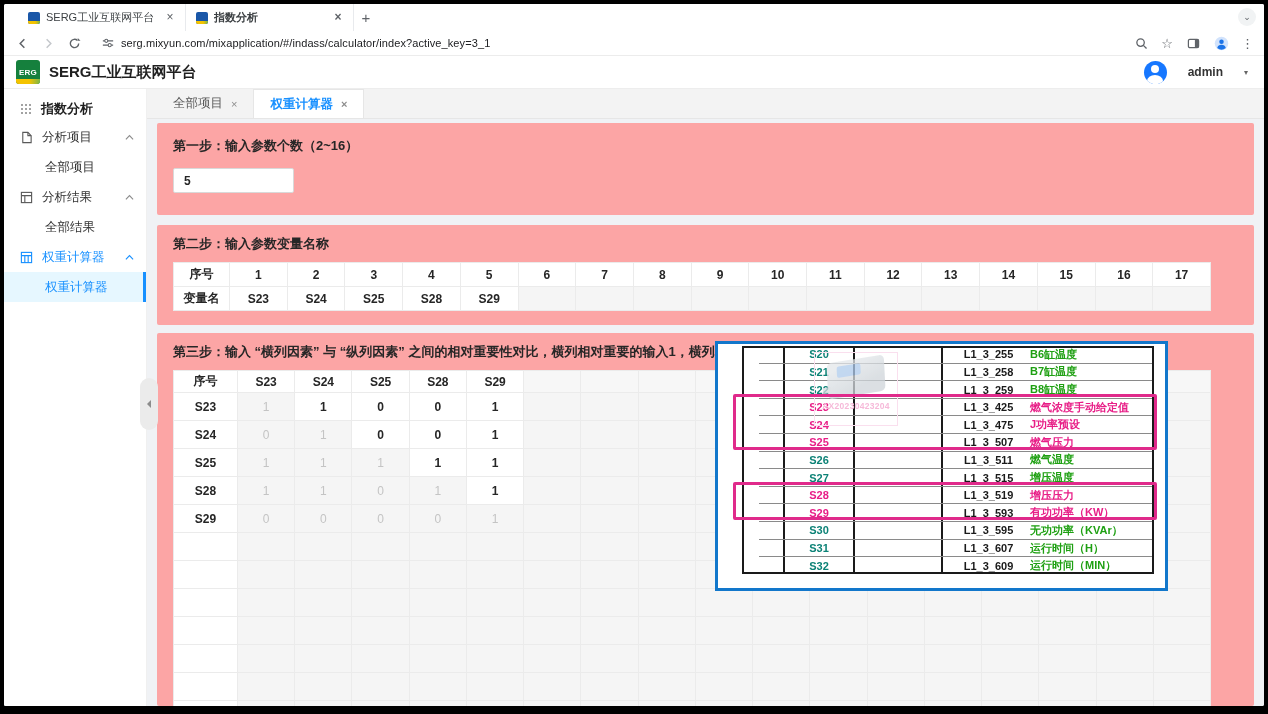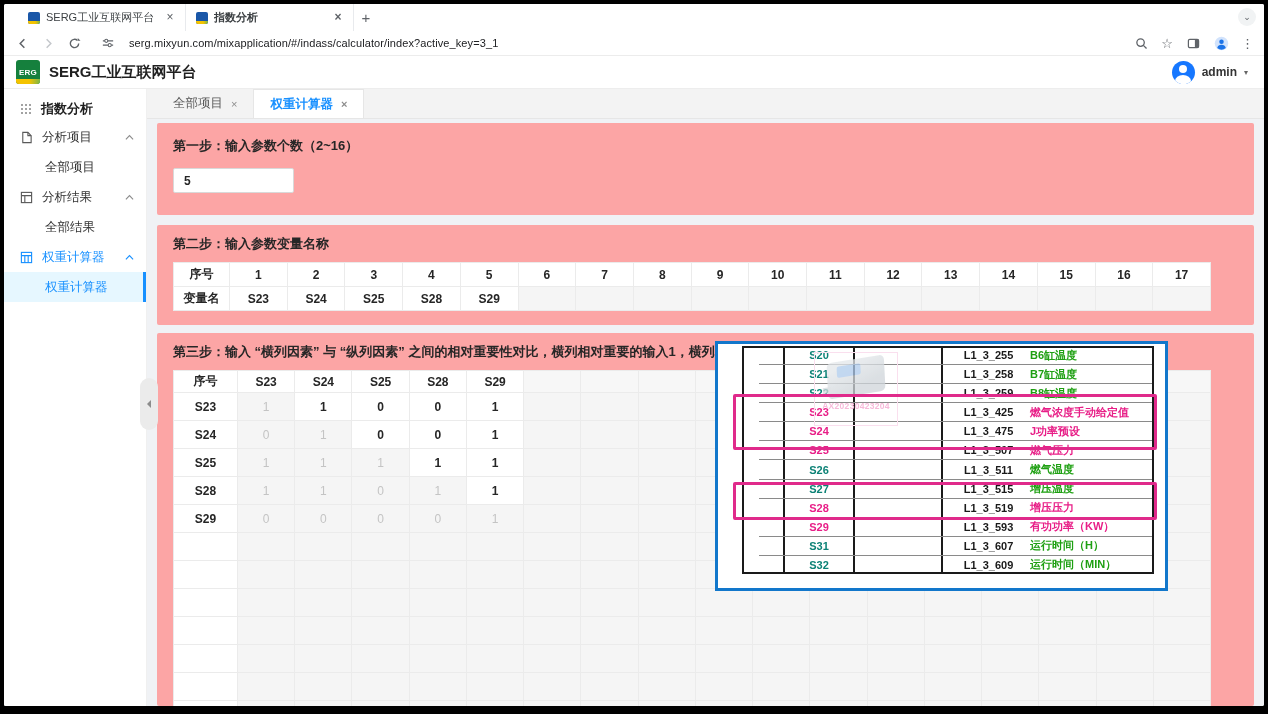--- a/index.html
+++ b/index.html
@@ -12,33 +12,33 @@
   .btab { display:flex; align-items:center; gap:6px; width:168px; padding:0 8px 0 10px; font-size:11px; color:#3c4043; border-right:1px solid #e8eaed; position:relative; cursor:pointer; }
   .btab.active { background:#fff; font-weight:bold; border-right:1px solid #e8eaed; }
   .btab .ttl { flex:1; white-space:nowrap; overflow:hidden; text-overflow:ellipsis; }
   .btab .tclose { color:#5f6368; font-size:12px; width:14px; height:14px; line-height:13px; text-align:center; border-radius:50%; }
   .favicon { width:12px; height:12px; background:#1a57a8; border-radius:2px; position:relative; flex:none; }
   .favicon:after { content:""; position:absolute; left:0; bottom:0; width:100%; height:3px; background:linear-gradient(90deg,#f4c300 60%,#7ab648); border-radius:0 0 2px 2px; }
   .newtab { width:24px; display:flex; align-items:center; justify-content:center; color:#5f6368; font-size:15px; cursor:pointer; }
   .tabsearch { position:absolute; right:8px; top:4px; width:18px; height:18px; border-radius:50%; background:#f1f3f4; color:#5f6368; font-size:9px; display:flex; align-items:center; justify-content:center; cursor:pointer; }
   .addressbar { height:25px; display:flex; align-items:center; gap:10px; padding:0 10px; background:#fff; border-bottom:1px solid #ececec; }
   .navic { width:16px; height:16px; display:flex; align-items:center; justify-content:center; cursor:pointer; }
-  .urlpill { flex:1; height:19px; display:flex; align-items:center; gap:15px; padding:0 10px; border-radius:10px; background:#fff; }
+  .urlpill { flex:1; height:19px; display:flex; align-items:center; gap:7px; padding:0 10px; border-radius:10px; background:#fff; }
   .urltxt { font-size:11px; color:#202124; letter-spacing:.1px; }
   .abar-right { display:flex; align-items:center; gap:12px; }
   .star { color:#5f6368; font-size:13px; }
   .dots { color:#5f6368; font-size:13px; letter-spacing:0; }
 
   
   .appheader { height:33px; display:flex; align-items:center; padding:0 16px 0 12px; border-bottom:1px solid #ededed; background:#fff; }
   .serg-logo { width:24px; height:24px; background:#15803d; border-radius:3px; position:relative; display:flex; align-items:center; justify-content:center; color:#fff; font-size:8px; font-weight:bold; letter-spacing:.2px; }
   .serg-logo:after { content:""; position:absolute; left:0; bottom:0; width:100%; height:5px; background:linear-gradient(90deg,#f4c300 55%,#7ab648); border-radius:0 0 3px 3px; }
   .apptitle { margin-left:9px; font-size:15px; font-weight:bold; color:#1f1f1f; }
   .hdr-spacer { flex:1; }
-  .user { display:flex; align-items:center; gap:7px; cursor:pointer; }
+  .user { display:flex; align-items:center; gap:21px; cursor:pointer; }
   .uavatar { width:23px; height:23px; border-radius:50%; background:#1677ff; position:relative; overflow:hidden; }
   .uavatar:before { content:""; position:absolute; left:7.5px; top:4px; width:8px; height:8px; border-radius:50%; background:#fff; }
   .uavatar:after { content:""; position:absolute; left:3.5px; top:14px; width:16px; height:12px; border-radius:50%; background:#fff; }
   .uname { font-size:12px; font-weight:bold; color:#333; }
   .ucaret { font-size:8px; color:#666; }
 
   
   .appbody { position:relative; display:flex; height:617px; background:#f0f2f5; }
   .sidebar { width:143px; flex:none; background:#fff; border-right:1px solid #f0f0f0; padding-top:7px; }
   .side-root { display:flex; align-items:center; gap:9px; height:26px; padding:0 16px; font-size:13px; font-weight:bold; color:#1f1f1f; }
@@ -689,20 +689,29 @@
             <div class="ov-c0"></div>
             <div class="ov-c1">S29</div>
             <div class="ov-c2"></div>
             <div class="ov-c3">
               <span class="ov-lcode">L1_3_593</span>
               <span class="ov-desc">有功功率（KW）</span>
             </div>
           </div>
           <div class="ov-row">
             <div class="ov-c0"></div>
+            <div class="ov-c1">S30</div>
+            <div class="ov-c2"></div>
+            <div class="ov-c3">
+              <span class="ov-lcode">L1_3_595</span>
+              <span class="ov-desc">无功功率（KVAr）</span>
+            </div>
+          </div>
+          <div class="ov-row">
+            <div class="ov-c0"></div>
             <div class="ov-c1">S31</div>
             <div class="ov-c2"></div>
             <div class="ov-c3">
               <span class="ov-lcode">L1_3_607</span>
               <span class="ov-desc">运行时间（H）</span>
             </div>
           </div>
           <div class="ov-row">
             <div class="ov-c0"></div>
             <div class="ov-c1">S32</div>

